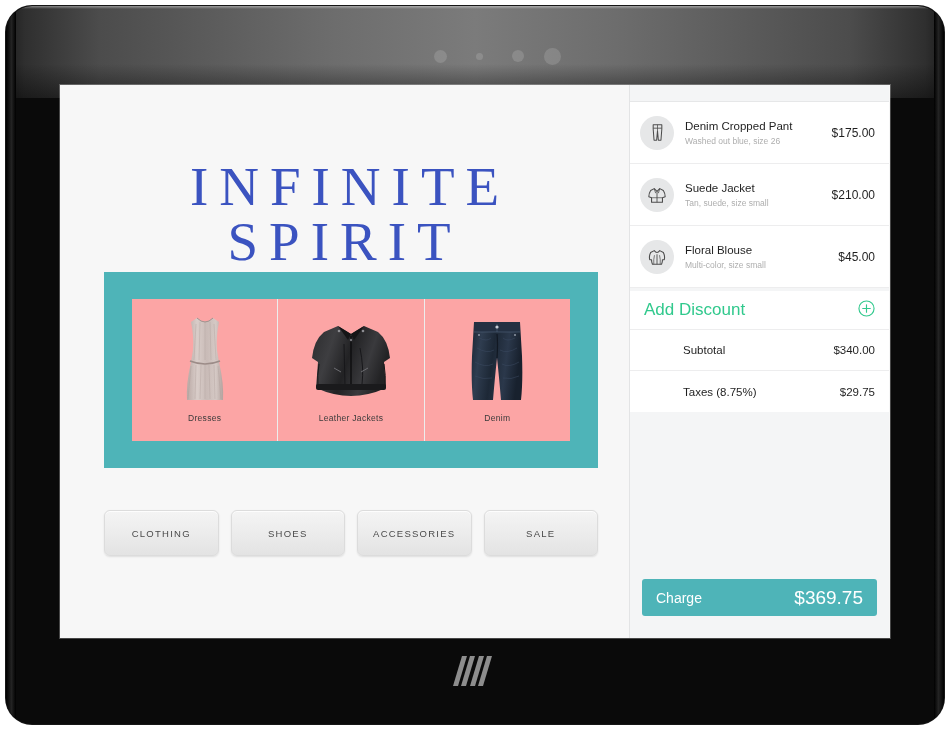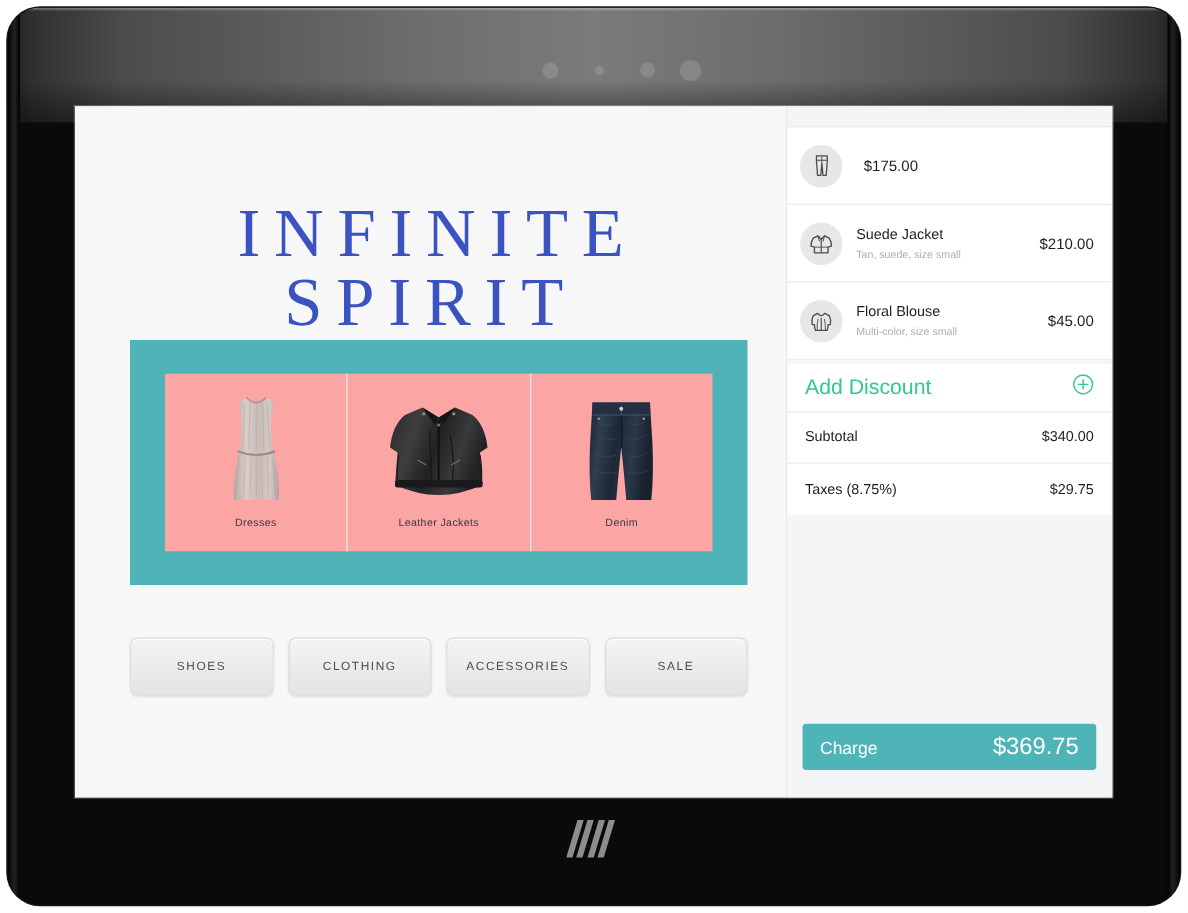--- a/index.html
+++ b/index.html
@@ -227,21 +227,21 @@
   .total-row {
     display: flex;
     align-items: center;
     justify-content: space-between;
     height: 41px;
     padding: 0 14px;
     border-bottom: 1px solid #ededee;
     box-sizing: border-box;
   }
   .total-row:last-child { border-bottom: none; gap: 32px; }
-  .total-label { font-size: 11.5px; color: #1f1f1f; }
+  .total-label { font-size: 11.5px; color: #1f1f1f; margin-left: 39px; }
   .total-value { font-size: 11.5px; color: #1f1f1f; }
 
   .cart-spacer { flex: 1 1 auto; background: #f4f5f6; }
 
   .charge-wrap { padding: 0 12px 22px 12px; background: #f4f5f6; }
   .charge-btn {
     height: 37px;
     border-radius: 3px;
     background: #4eb4b8;
     display: flex;
@@ -374,39 +374,43 @@
                 <path d="M32 24 Q33 34 32 48" stroke="#111822" stroke-width="1.2" fill="none"></path>
               </svg>
             </div>
             <div class="cat-label">Denim</div>
           </div>
 
         </div>
       </div>
 
       <div class="nav-row">
+        <div class="nav-btn">CLOTHING</div>
         <div class="nav-btn">SHOES</div>
-        <div class="nav-btn">CLOTHING</div>
         <div class="nav-btn">ACCESSORIES</div>
         <div class="nav-btn">SALE</div>
       </div>
     </div>
 
     <div class="cart">
       <div class="cart-topstrip"></div>
 
       <div class="cart-items">
 
         <div class="cart-item">
           <div class="item-icon">
             <svg width="19" height="19" viewBox="0 0 22 22">
               <path d="M6 2 H16 V7 L15 20 H12 L11 9 L10 20 H7 L6 7 Z" fill="none" stroke="#4d4d4d" stroke-width="1.2" stroke-linejoin="round"></path>
               <path d="M6 6 H16" stroke="#4d4d4d" stroke-width="1"></path>
               <path d="M11 2 V9" stroke="#4d4d4d" stroke-width="0.9"></path>
             </svg>
+          </div>
+          <div class="item-text">
+            <div class="item-name">Denim Cropped Pant</div>
+            <div class="item-desc">Washed out blue, size 26</div>
           </div>
           <div class="item-price">$175.00</div>
         </div>
 
         <div class="cart-item">
           <div class="item-icon">
             <svg width="20" height="20" viewBox="0 0 22 22">
               <path d="M8 4 L11 7 L14 4 L18 6 Q20 9 20 13 L17 14 L17 19 H5 V14 L2 13 Q2 9 4 6 Z" fill="none" stroke="#4d4d4d" stroke-width="1.2" stroke-linejoin="round"></path>
               <path d="M11 7 V19" stroke="#4d4d4d" stroke-width="1"></path>
               <path d="M8 4 L9.5 9" stroke="#4d4d4d" stroke-width="0.9"></path>

